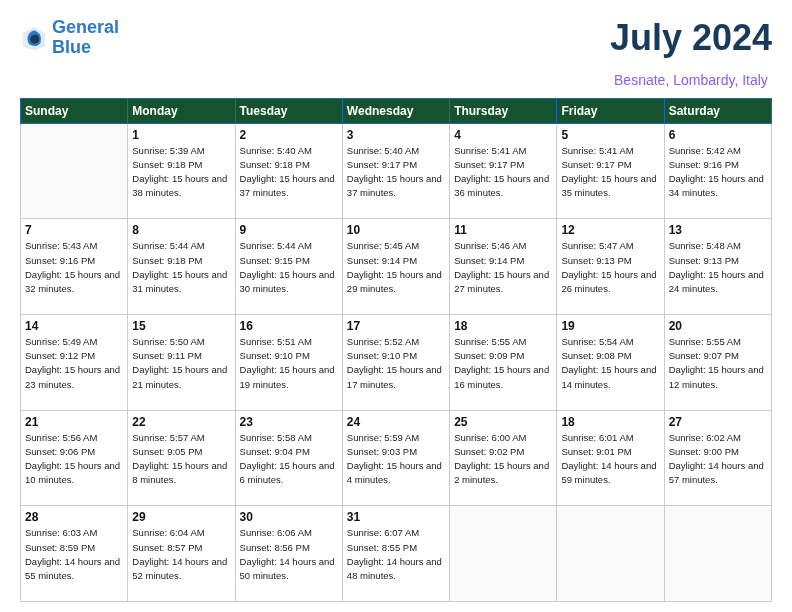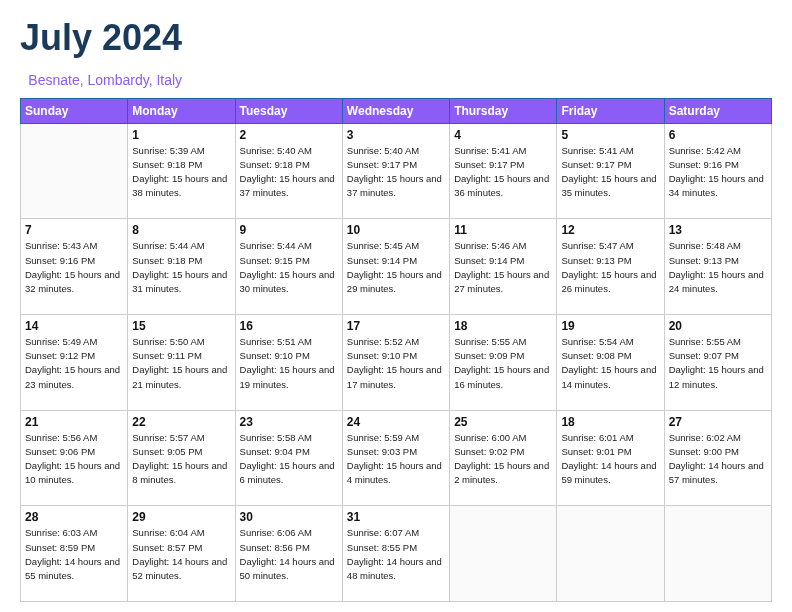--- a/index.html
+++ b/index.html
@@ -35,42 +35,42 @@
       line-height: 1.1;
     }
     .logo-text span {
       color: #2e7ac4;
     }
     .logo-icon {
       width: 28px;
       height: 28px;
     }
     .title-block {
-      text-align: right;
+      text-align: center;
     }
     .month-title {
       font-size: 36px;
       font-weight: bold;
       color: #1a3a5c;
       line-height: 1.1;
     }
     .location {
       font-size: 14px;
       color: #8b5cf6;
       margin-top: 14px;
     }
     .calendar {
       flex: 1;
       border: 1px solid #ccc;
       border-collapse: collapse;
       width: 100%;
       font-size: 10px;
     }
     .calendar th {
-      background: #8b5cf6;
+      background: #14532d;
       color: #fff;
       padding: 5px 4px;
       text-align: left;
       font-size: 12px;
       font-weight: bold;
       border: 1px solid #2266aa;
     }
     .calendar td {
       border: 1px solid #ccc;
       vertical-align: top;
@@ -93,20 +93,31 @@
     }
     .empty-cell {
       background: #fafafa;
     }
   </style>
 </head>
 <body>
 
 <div class="page">
   <div class="header">
+    <div class="logo">
+      <svg class="logo-icon" viewBox="0 0 30 30">
+        <polygon points="15,3 27,10 27,24 15,28 3,24 3,10" fill="#2e7ac4" opacity="0.15"></polygon>
+        <path d="M18 8 Q24 12 22 20 Q18 26 10 22 Q6 16 10 10 Q14 5 18 8Z" fill="#2e7ac4"></path>
+        <path d="M14 12 Q18 10 20 14 Q22 19 17 21 Q13 22 11 18 Q10 14 14 12Z" fill="#1a3a5c"></path>
+      </svg>
+      <div class="logo-text">
+        <div><span>General</span></div>
+        <div style="color:#2e7ac4">Blue</div>
+      </div>
+    </div>
     <div class="title-block">
       <div class="month-title">July 2024</div>
       <div class="location">Besnate, Lombardy, Italy</div>
     </div>
   </div>
 
   <table class="calendar">
     <thead>
       <tr>
         <th>Sunday</th>

